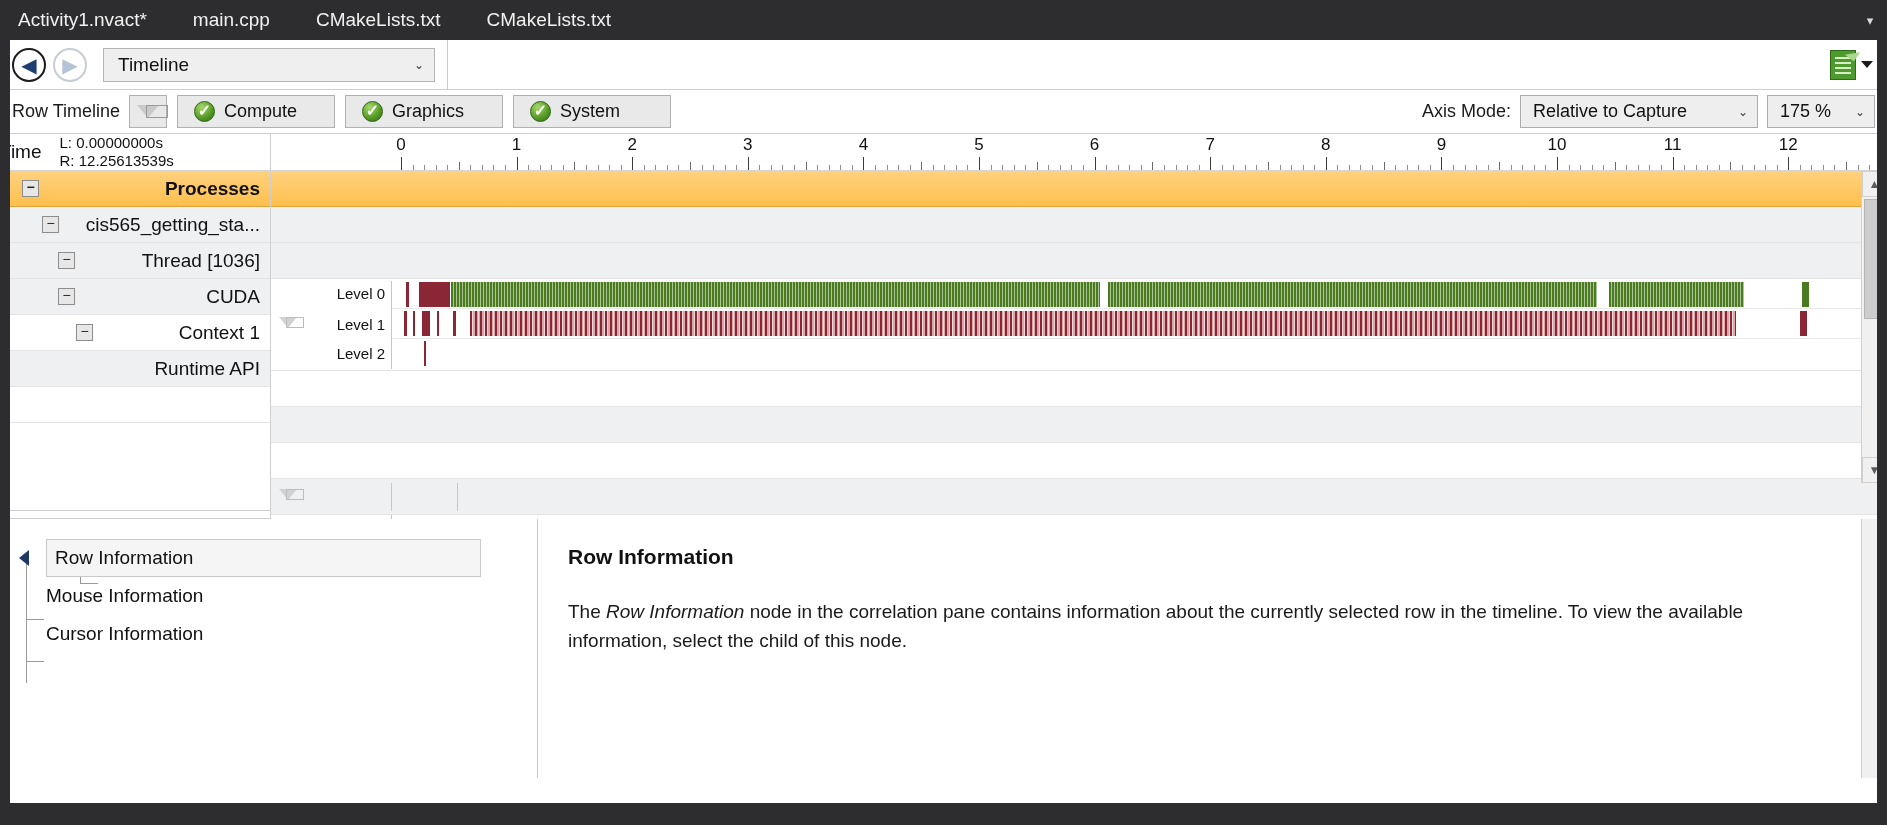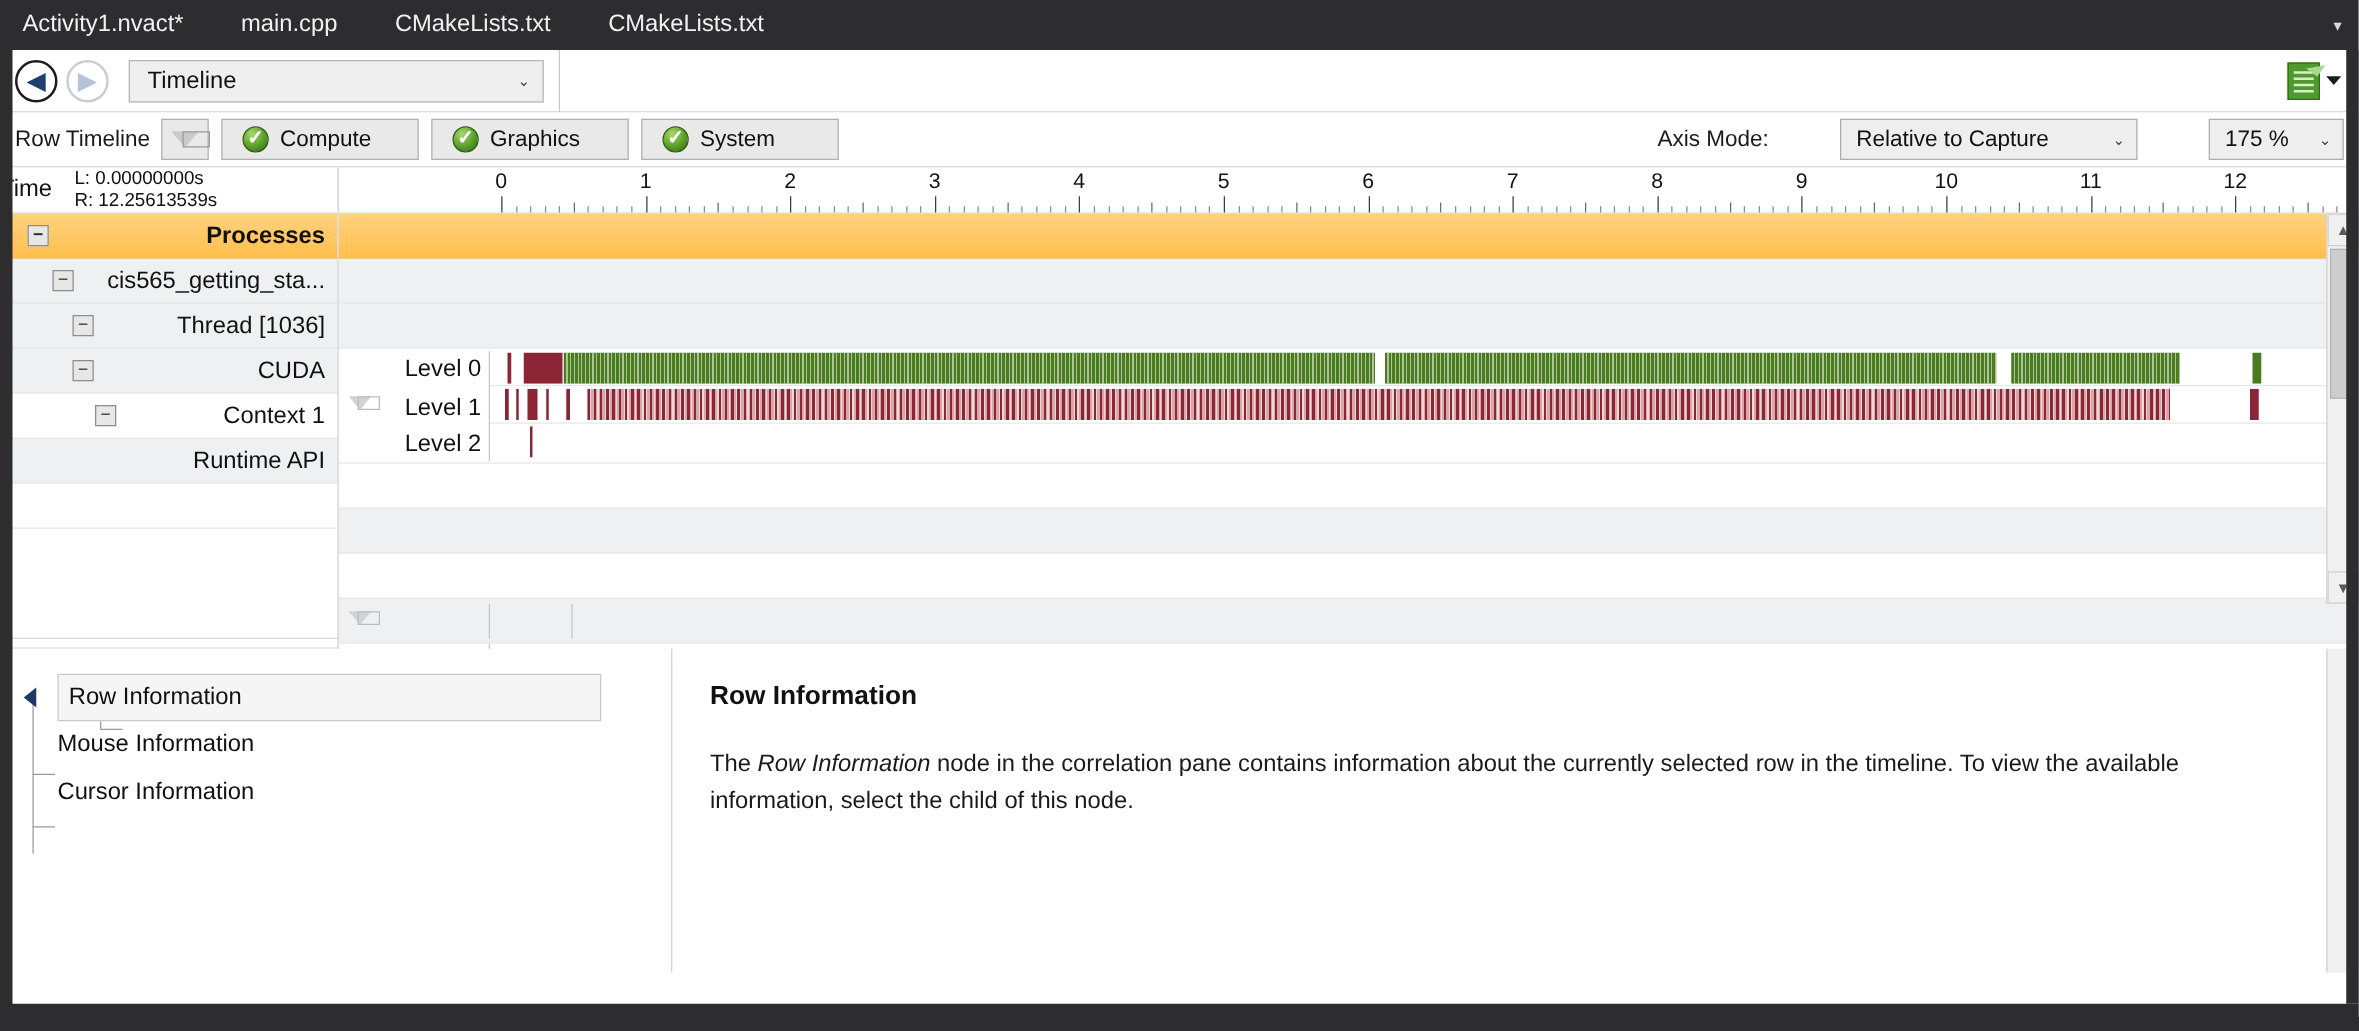--- a/index.html
+++ b/index.html
@@ -103,21 +103,21 @@
     text-align:center; color:#ffffff; font-size:16px; font-weight:bold; line-height:21px;
   }
   #axis-area{
     position:absolute; right:12px; top:0; bottom:0;
     display:flex; align-items:center; gap:9px;
   }
   #axis-label{ font-size:18px; color:#1a1a1a; }
   .combo{
     height:33px; background:#eeeeee; border:1px solid #acacac;
     display:flex; align-items:center; justify-content:space-between;
-    padding:0 9px 0 12px; font-size:18px; color:#111;margin-left:48px;
+    padding:0 9px 0 12px; font-size:18px; color:#111;
   }
   #axis-mode-combo{ width:238px; }
   #zoom-combo{ width:108px; }
   .combo .caret{ font-size:12px; color:#3a3a3a; }
 
   
   #timeline{ position:relative; height:376px; background:#ffffff; }
   #tl-body{ display:flex; height:349px; }
   #left-pane{ width:270px; flex:none; }
   #right-pane{ flex:1; position:relative; overflow:hidden; border-left:1px solid #cfcfcf;}
@@ -167,21 +167,21 @@
   .rrow-tall{ height:92px; background:#ffffff; border-bottom:1px solid #e3e3e3; position:relative;}
 
   .funnel-cell{
     position:absolute; left:8px; top:50%; transform:translateY(-50%);
     width:20px;height:16px;
   }
   .funnel-sm{ width:0;height:0;border-left:9px solid transparent;border-right:9px solid transparent;border-top:11px solid #d2d2d2;position:relative;}
   .funnel-sm:after{content:"";position:absolute;left:-2px;top:-11px;width:18px;height:11px;border:1.4px solid #bcbcbc;box-sizing:border-box;}
 
   .levelcol{ position:absolute; left:42px; top:0; width:78px; height:100%; }
-  .levellbl{ position:absolute; right:6px; font-size:19px; color:#111; white-space:nowrap; }
+  .levellbl{ position:absolute; right:6px; font-size:15px; color:#111; white-space:nowrap; }
   .vsep{ position:absolute; width:1px; background:#c6c6c6; }
 
   .lane{ position:absolute; left:121px; right:0; overflow:hidden; }
   .bar{ position:absolute; top:0; bottom:0; }
 
   #tl-vscroll{
     position:absolute; right:0; top:37px; width:26px; bottom:27px;
     background:#f0f0f0; border-left:1px solid #cfcfcf;
   }
   .vs-btn{ height:26px; display:flex; align-items:center; justify-content:center;

